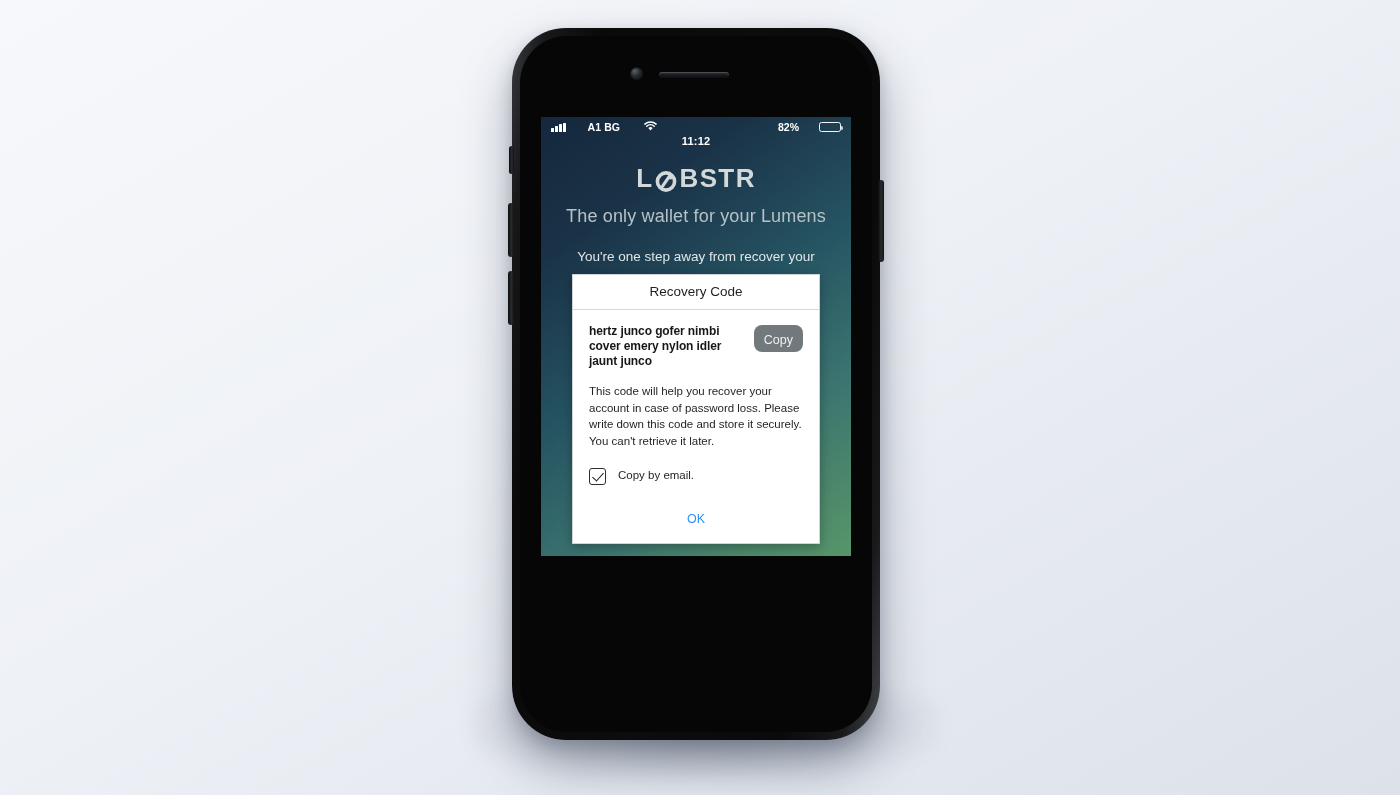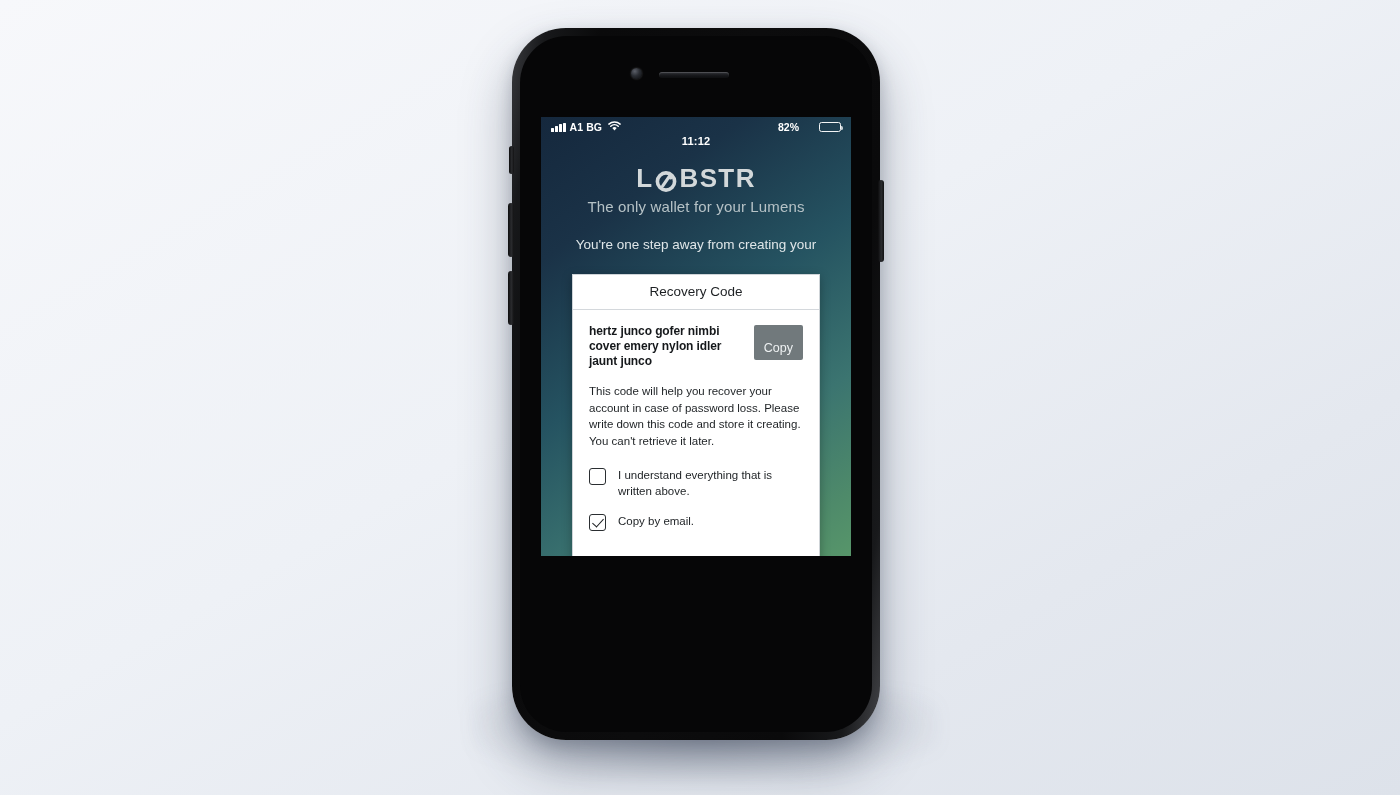--- a/index.html
+++ b/index.html
@@ -86,21 +86,21 @@
   .statusbar {
     position: relative;
     height: 20px;
     display: flex;
     align-items: center;
     padding: 0 10px;
     color: #ffffff;
     font-size: 10.5px;
     font-weight: bold;
   }
-  .sb-left { display: flex; align-items: center; gap: 4px; }
+  .sb-left { display: flex; align-items: center; gap: 22px; }
   .signal-bars { display: flex; align-items: flex-end; gap: 1.5px; height: 9px; }
   .signal-bars i { display: block; width: 2.5px; background: #fff; border-radius: 0.5px; }
   .signal-bars i:nth-child(1) { height: 3.5px; }
   .signal-bars i:nth-child(2) { height: 5.5px; }
   .signal-bars i:nth-child(3) { height: 7.5px; }
   .signal-bars i:nth-child(4) { height: 9px; }
   .carrier { letter-spacing: 0.1px; }
   .wifi-icon { display: block; margin-left: 2px; }
   .sb-center {
     position: absolute; left: 0; right: 0; top: 14px;
@@ -138,23 +138,23 @@
     font-weight: bold;
     letter-spacing: 1.4px;
   }
   .droplet-o {
     display: inline-block;
     width: 22px; height: 22px;
     position: relative;
     margin: 0 1px;
   }
   .brand-tagline {
-    margin-top: 4px;
+    margin-top: 12px;
     color: #b6c2c6;
-    font-size: 15px;
+    font-size: 18px;
     letter-spacing: 0.15px;
   }
 
   
   .screen-copy { margin-top: 20px; padding: 0 16px; text-align: center; }
   .copy-heading {
     color: #dfe6e8;
     font-size: 13.5px;
     line-height: 19px;
   }
@@ -224,23 +224,23 @@
     flex: 1;
     font-size: 12px;
     font-weight: bold;
     line-height: 15px;
     color: #15181b;
     letter-spacing: -0.1px;
   }
   .copy-btn {
     flex: none;
     margin-top: 1px;
-    padding: 16px 10px 5px;
+    padding: 8px 10px 5px;
     border: none;
-    border-radius: 2px;
+    border-radius: 8px;
     background: #71797c;
     color: #eef1f2;
     font-family: "Liberation Sans", sans-serif;
     font-size: 12.5px;
     cursor: pointer;
   }
 
   .modal-text {
     margin-top: 14px;
     font-size: 11.5px;
@@ -349,47 +349,43 @@
               <path d="M7.6 16.2 L15.2 5.2" stroke="#d3d8da" stroke-width="3.2" stroke-linecap="round"></path>
               <path d="M15.6 4.4 L17.6 8.3 a2.25 2.25 0 0 1 -4.0 0 Z" fill="#d3d8da"></path>
             </svg>
           </span>
           <span>BSTR</span>
         </div>
         <div class="brand-tagline">The only wallet for your Lumens</div>
       </div>
 
       <div class="screen-copy">
-        <div class="copy-heading">You're one step away from creating your</div>
+        <div class="copy-heading">You're one step away from recover your</div>
         <div class="copy-para">L                                                                    r
 a                                                                  ur</div>
         <div class="copy-para copy-para-2">C                                                                     t</div>
       </div>
 
       <div class="screen-actions">
         <button class="create-wallet-btn">Create Wallet</button>
         <a class="close-link">Close</a>
       </div>
 
       <div class="modal">
         <div class="modal-title">Recovery Code</div>
         <div class="modal-body">
 
           <div class="code-row">
             <div class="recovery-code">hertz junco gofer nimbi cover emery nylon idler jaunt junco</div>
             <button class="copy-btn">Copy</button>
           </div>
 
-          <div class="modal-text">This code will help you recover your account in case of password loss. Please write down this code and store it creating. You can't retrieve it later.</div>
+          <div class="modal-text">This code will help you recover your account in case of password loss. Please write down this code and store it securely. You can't retrieve it later.</div>
 
           <div class="checks">
-            <label class="check-row">
-              <span class="checkbox"></span>
-              <span class="check-label">I understand everything that is written above.</span>
-            </label>
             <label class="check-row">
               <span class="checkbox checked"></span>
               <span class="check-label">Copy by email.</span>
             </label>
           </div>
 
         </div>
         <div class="modal-footer">
           <button class="ok-btn">OK</button>
         </div>

